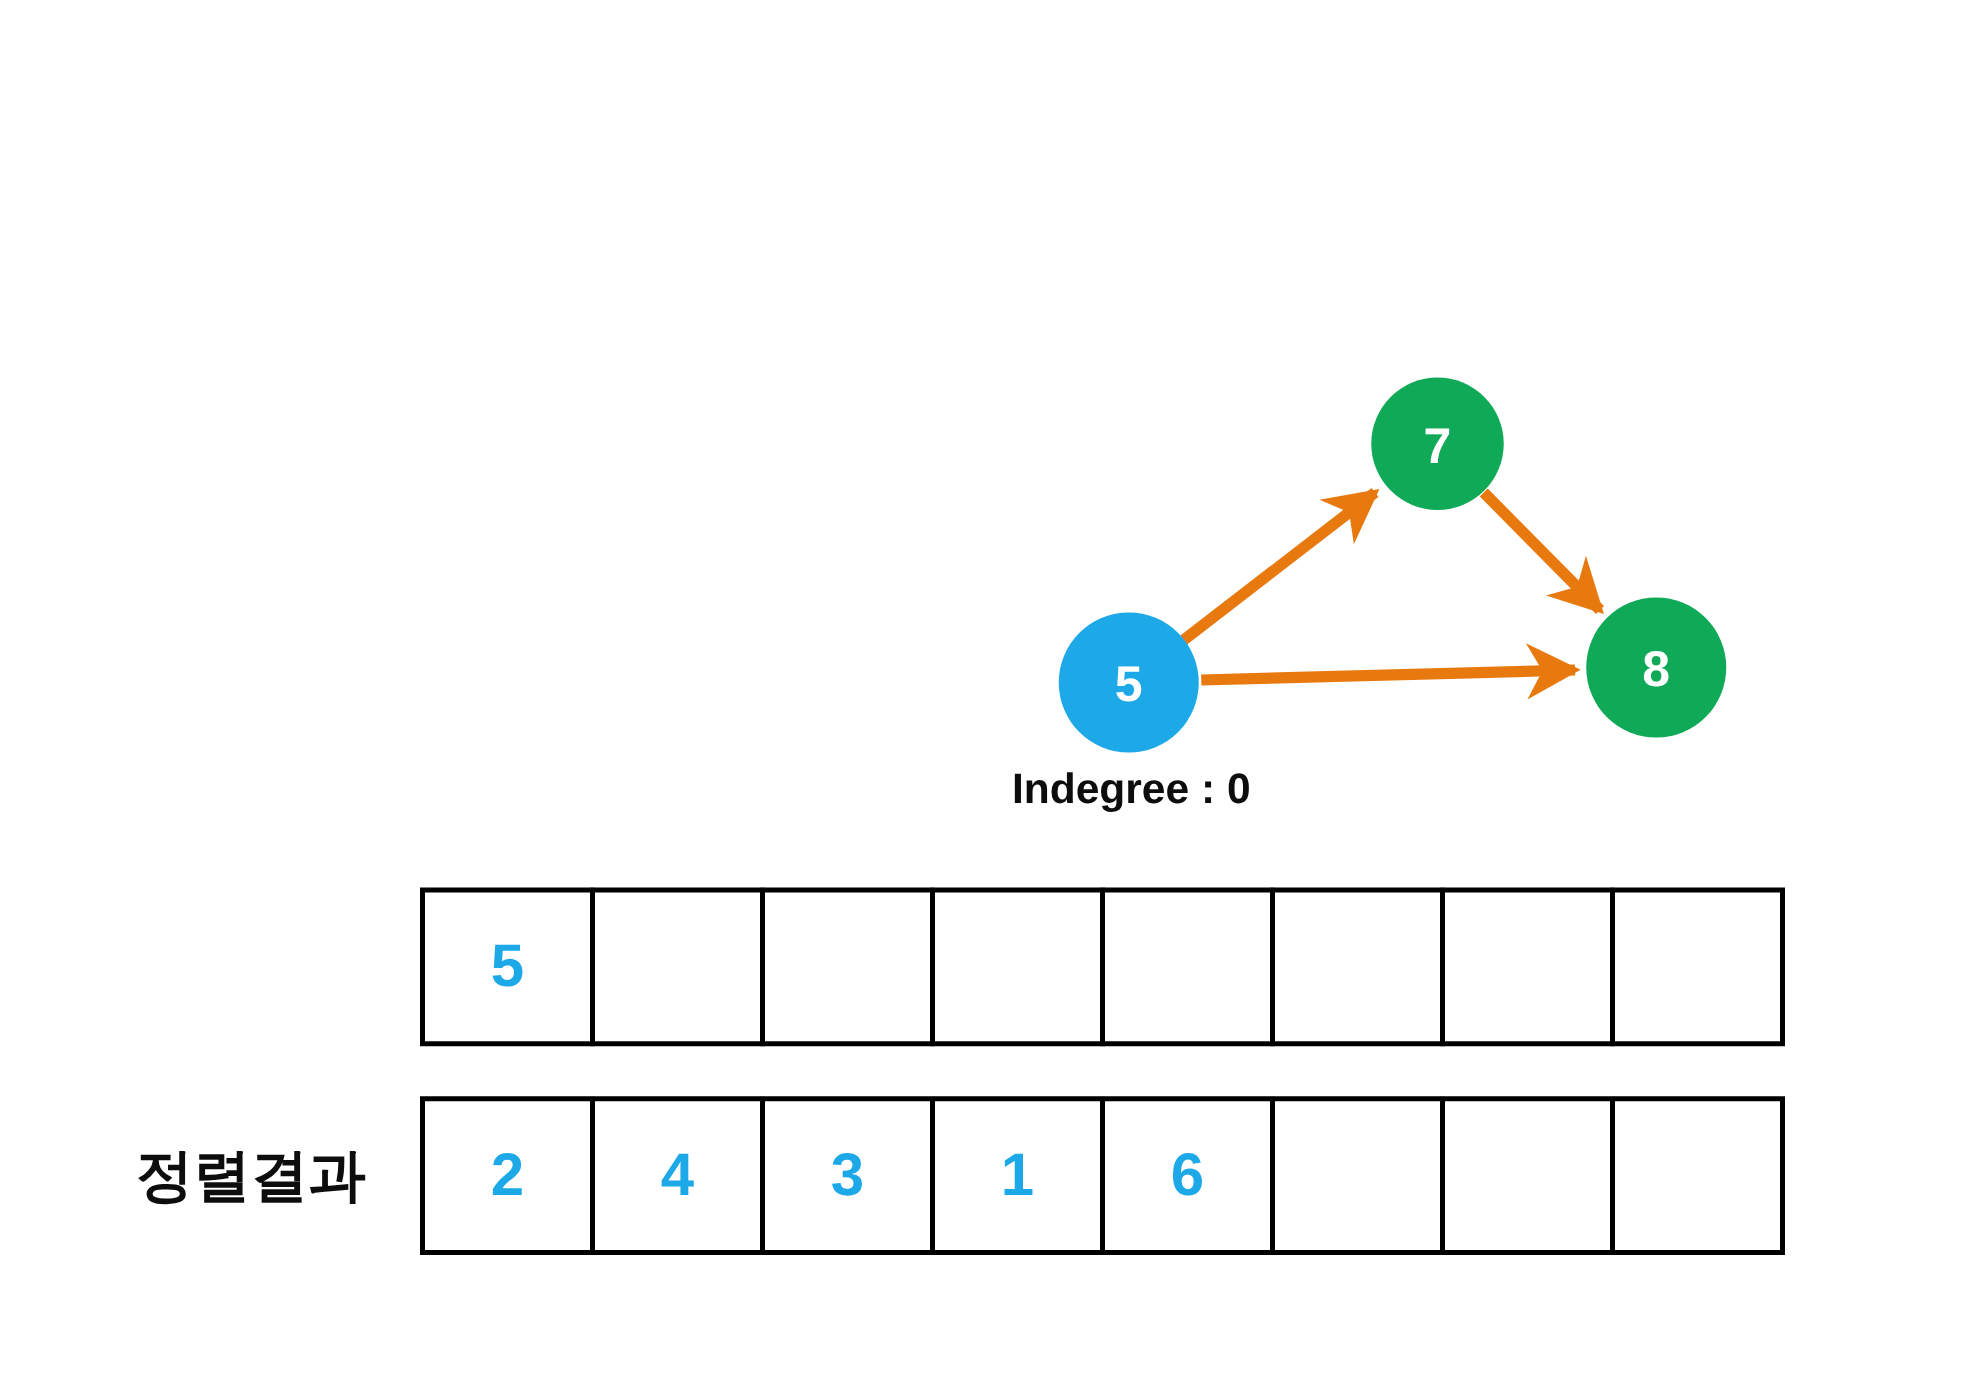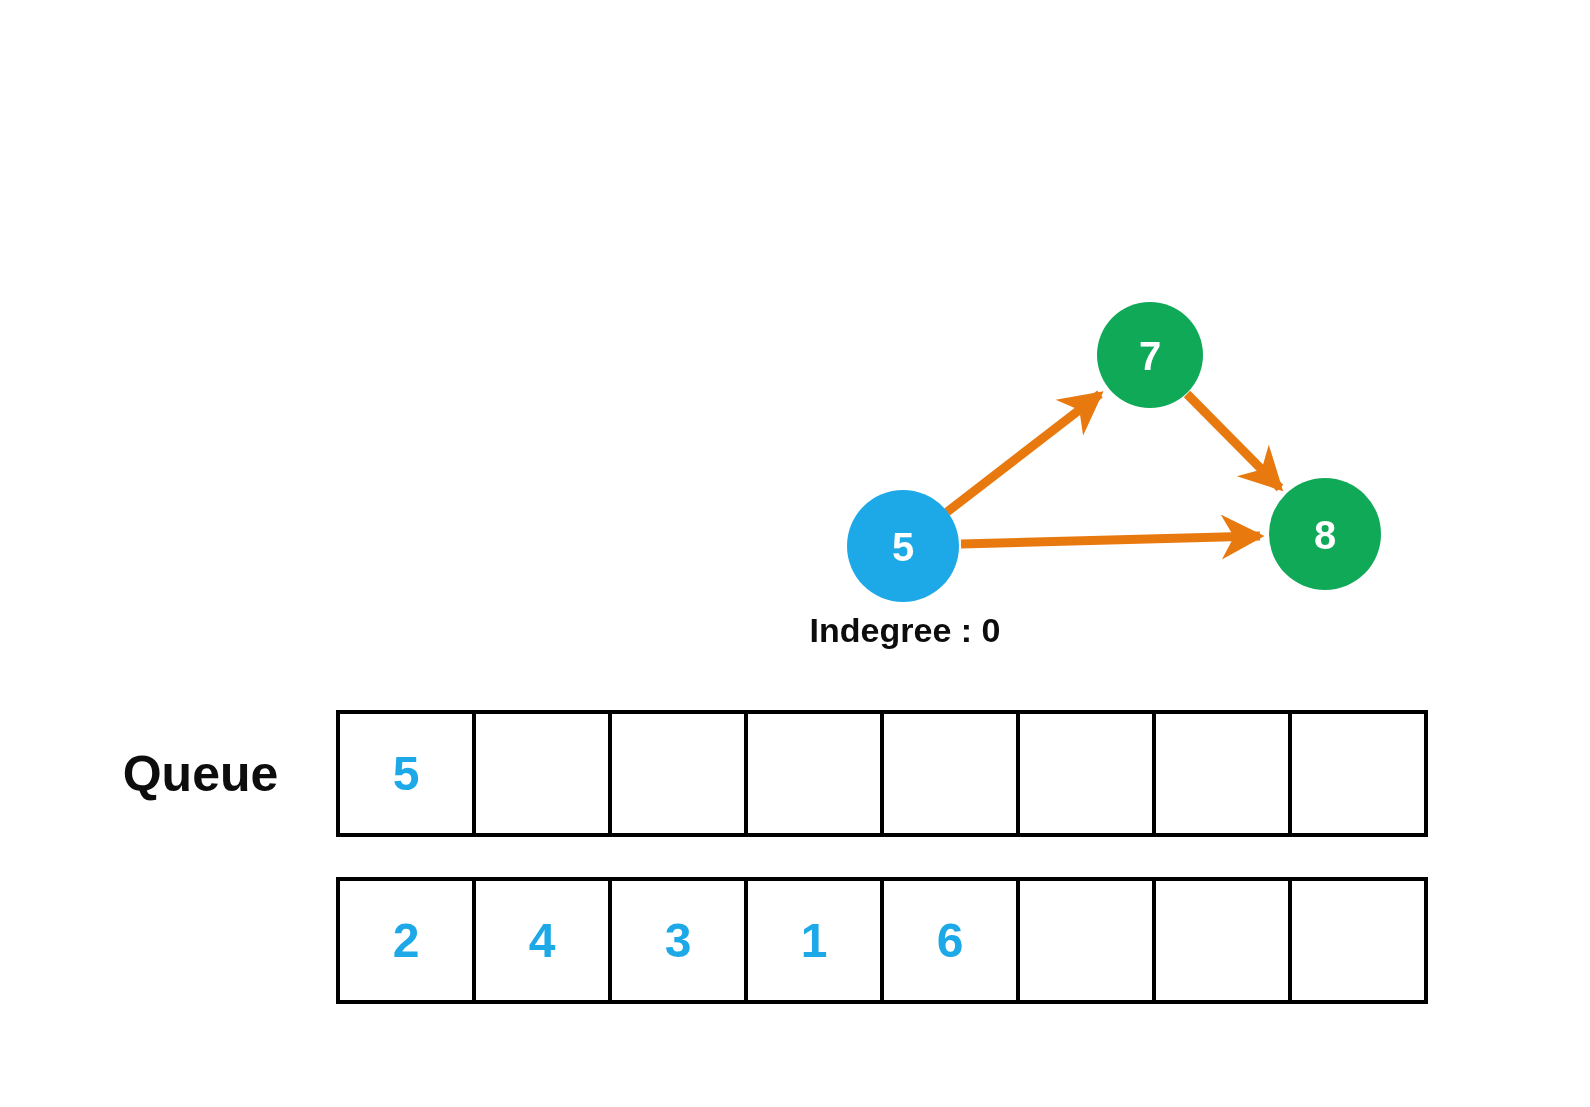--- a/index.html
+++ b/index.html
@@ -115,21 +115,20 @@
     </g>
 
     <g>
       <circle cx="1325" cy="534" r="56" fill="#0fa958"></circle>
       <text class="node-label" x="1325" y="549">8</text>
     </g>
 
     <text class="indegree-text" x="905" y="642">Indegree : 0</text>
   </svg>
 
-  <div class="row-label queue-label">Queue</div>
 
   <div class="cells-row queue-cells">
     <div class="cell">
         <span class="cell-value">5</span>
       </div>
     <div class="cell">
         <span class="cell-value"></span>
       </div>
     <div class="cell">
         <span class="cell-value"></span>
@@ -144,20 +143,21 @@
         <span class="cell-value"></span>
       </div>
     <div class="cell">
         <span class="cell-value"></span>
       </div>
     <div class="cell">
         <span class="cell-value"></span>
       </div>
   </div>
 
+  <div class="row-label result-label">정렬결과</div>
 
   <div class="cells-row result-cells">
     <div class="cell">
         <span class="cell-value">2</span>
       </div>
     <div class="cell">
         <span class="cell-value">4</span>
       </div>
     <div class="cell">
         <span class="cell-value">3</span>

